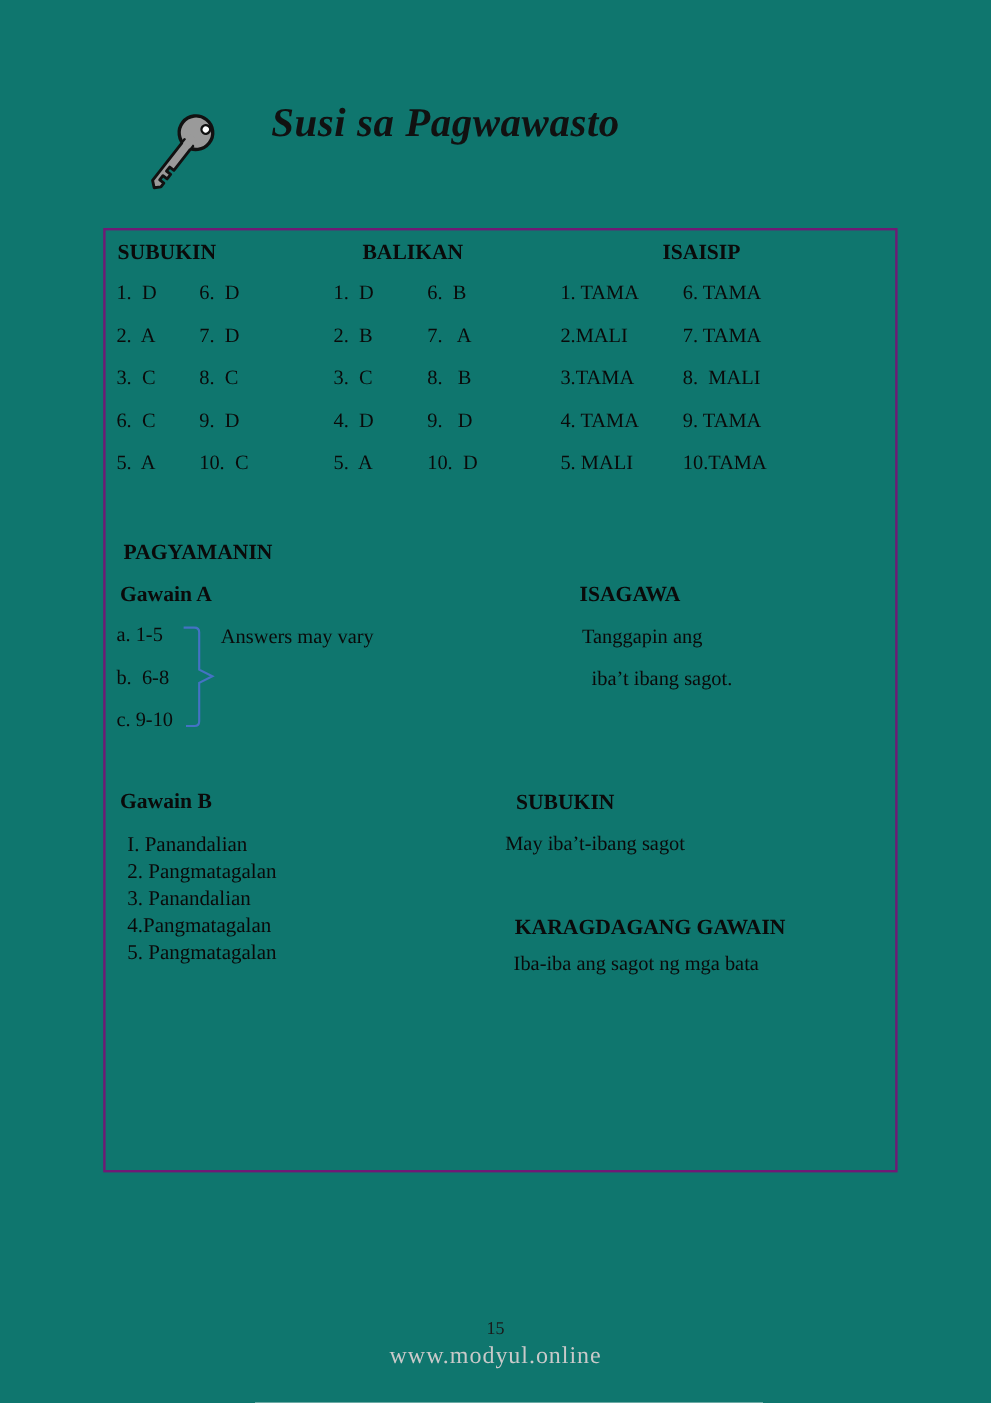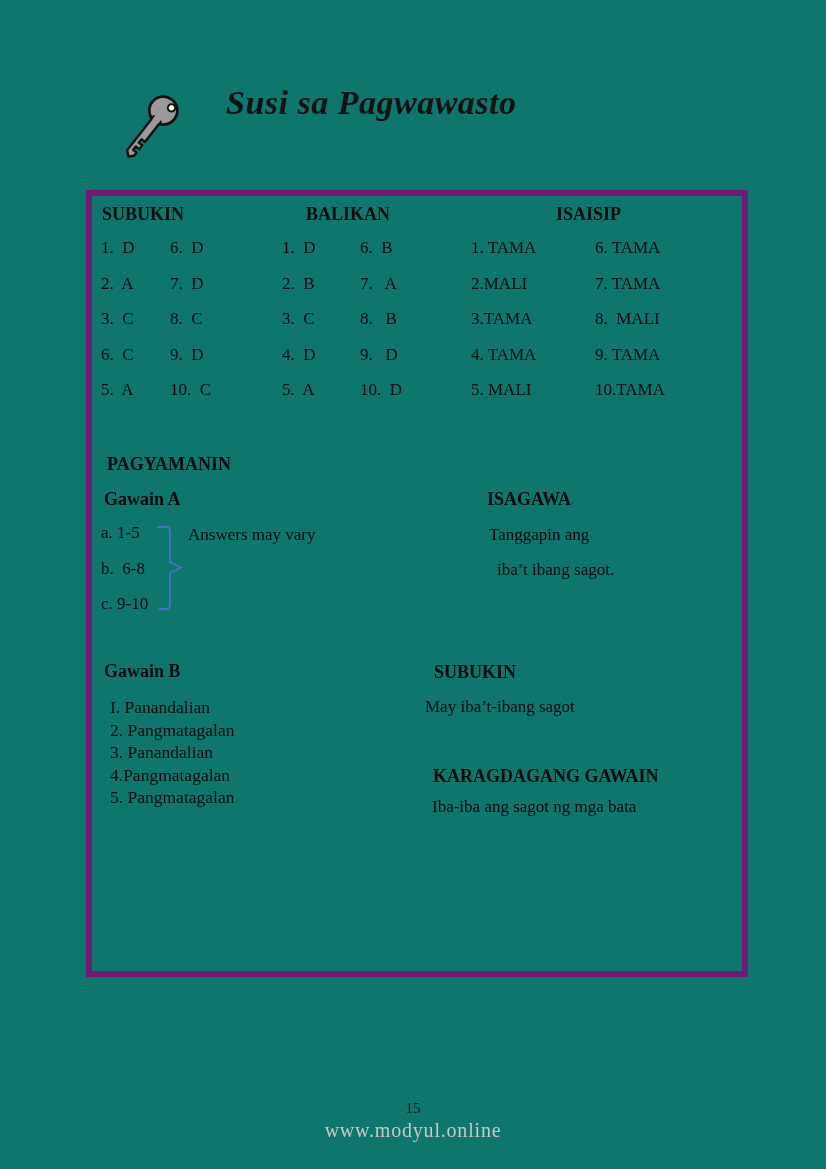--- a/index.html
+++ b/index.html
@@ -17,21 +17,21 @@
     font-size:34px;
     font-weight:bold;
     font-style:italic;
     letter-spacing:0.5px;
     color:#111111;
   }
   .box{
     position:absolute;
     left:86px; top:190px;
     width:662px; height:787px;
-    border:6px solid #701a75;
+    border:2px solid #701a75;
     box-sizing:border-box;
   }
   .sec-head{
     font-size:18px;
     font-weight:bold;
     white-space:pre;
   }
   .col .cell{
     height:35.5px;
     font-size:17px;
@@ -118,21 +118,21 @@
       <div class="cell">10.  D</div>
     </div>
 
     <div class="abs col" style="left:379px; top:42px;">
       <div class="cell">1. TAMA</div>
       <div class="cell">2.MALI</div>
       <div class="cell">3.TAMA</div>
       <div class="cell">4. TAMA</div>
       <div class="cell">5. MALI</div>
     </div>
-    <div class="abs col" style="left:481px; top:42px;margin-left:22px;">
+    <div class="abs col" style="left:481px; top:42px;">
       <div class="cell">6. TAMA</div>
       <div class="cell">7. TAMA</div>
       <div class="cell">8.  MALI</div>
       <div class="cell">9. TAMA</div>
       <div class="cell">10.TAMA</div>
     </div>
 
     <div class="abs sec-head" style="left:15px; top:258px;">PAGYAMANIN</div>
 
     <div class="abs sec-head" style="left:12px; top:293px;">Gawain A</div>

